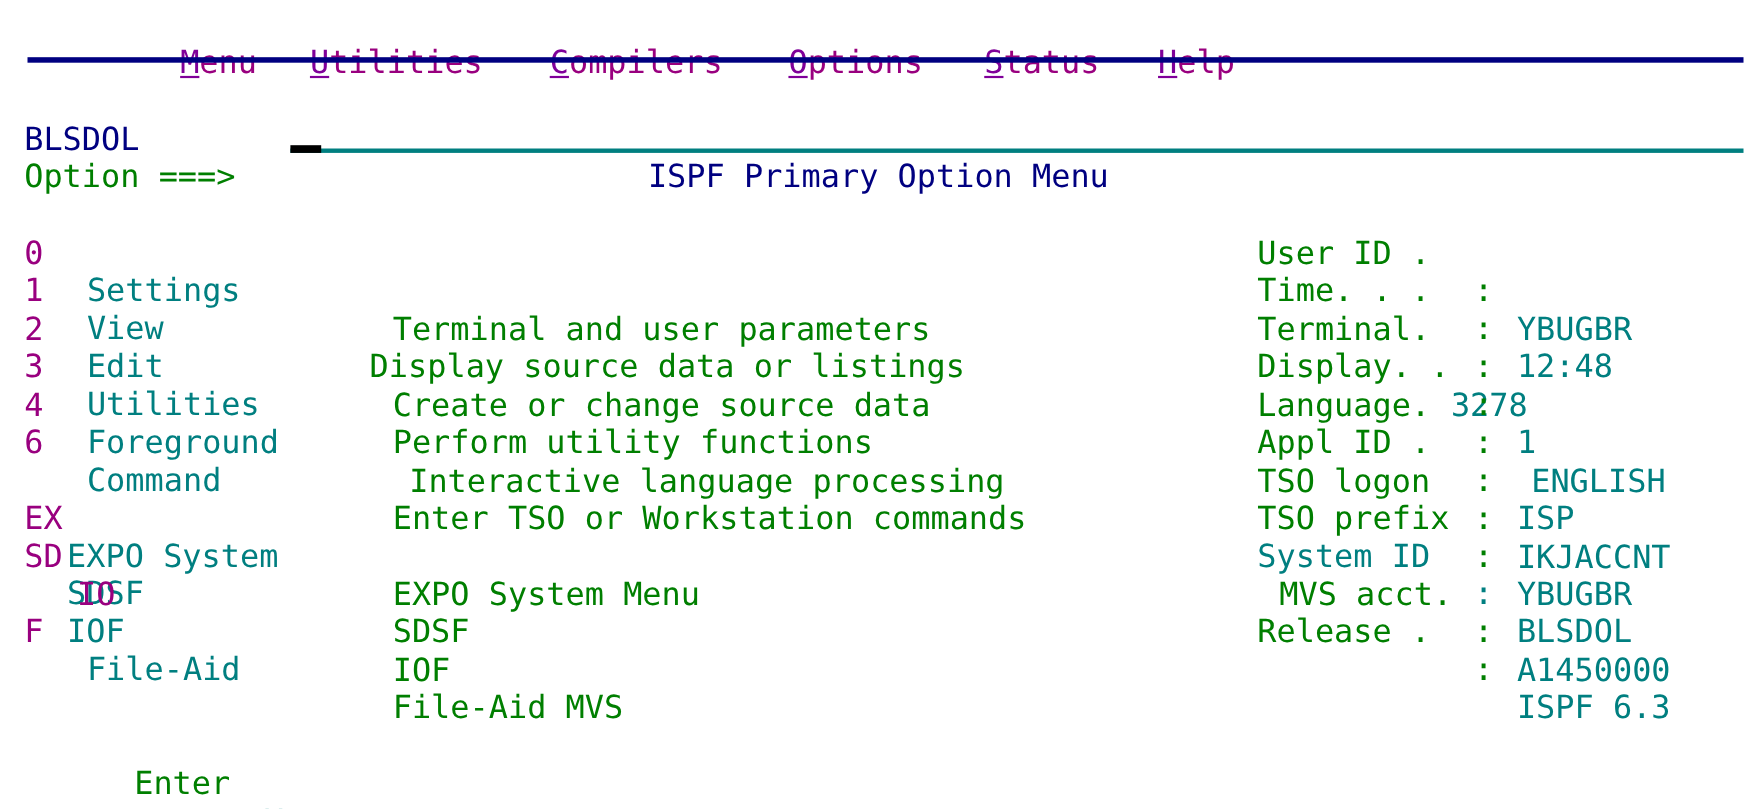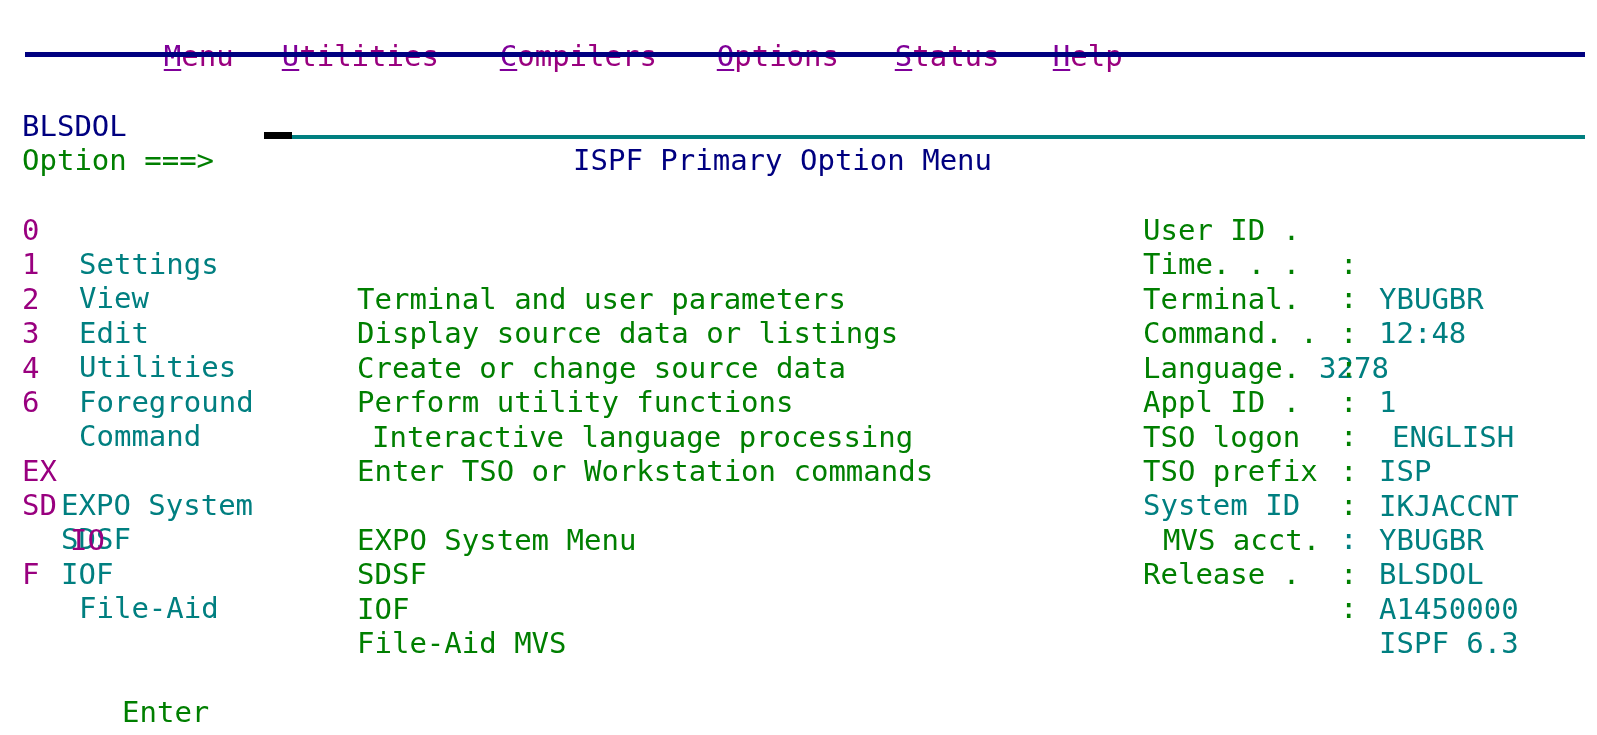--- a/index.html
+++ b/index.html
@@ -135,41 +135,41 @@
       <span class="mn">H</span><span>elp</span>
     </span>
   </div>
 
   
   <div id="titlerule"></div>
 
   
   <div class="row" style="top:74px;">
     <span class="c-navy" style="position:absolute; left:22px;">BLSDOL</span>
-    <span class="c-navy" style="position:absolute; left:573px;">ISPF Primary Option Menu</span>
+    <span class="c-navy" style="position:absolute; left:589px;">ISPF Primary Option Menu</span>
   </div>
 
   
   <div class="row" style="top:108px;">
     <span class="c-green" style="position:absolute; left:22px;">Option ===&gt;</span>
   </div>
   <input id="optfield-input" type="text" spellcheck="false" autocomplete="off" value="" style="">
   <div id="optfield-underline"></div>
   <div id="optfield-cursor"></div>
 
   
   <div class="row" style="top:178px;">
     <span class="c-mag" style="position:absolute; left:22px;">0</span>
     <span class="c-teal" style="position:absolute; left:79px;">Settings</span>
     <span class="c-green" style="position:absolute; left:357px;">Terminal and user parameters</span>
   </div>
   <div class="row" style="top:212px;">
     <span class="c-mag" style="position:absolute; left:22px;">1</span>
     <span class="c-teal" style="position:absolute; left:79px;">View</span>
-    <span class="c-green" style="position:absolute; left:357px;">Display source data or listings</span>
+    <span class="c-green" style="position:absolute; left:336px;">Display source data or listings</span>
   </div>
   <div class="row" style="top:247px;">
     <span class="c-mag" style="position:absolute; left:22px;">2</span>
     <span class="c-teal" style="position:absolute; left:79px;">Edit</span>
     <span class="c-green" style="position:absolute; left:357px;">Create or change source data</span>
   </div>
   <div class="row" style="top:281px;">
     <span class="c-mag" style="position:absolute; left:22px;">3</span>
     <span class="c-teal" style="position:absolute; left:79px;">Utilities</span>
     <span class="c-green" style="position:absolute; left:357px;">Perform utility functions</span>
@@ -217,21 +217,21 @@
     <span class="c-green" style="position:absolute; left:1143px;">Time. . .</span>
     <span class="c-green" style="position:absolute; left:1340px;">:</span>
     <span class="c-teal" style="position:absolute; left:1379px;">12:48</span>
   </div>
   <div class="row" style="top:247px;">
     <span class="c-green" style="position:absolute; left:1143px;">Terminal.</span>
     <span class="c-green" style="position:absolute; left:1340px;">:</span>
     <span class="c-teal" style="position:absolute; left:1319px;text-align:right;">3278</span>
   </div>
   <div class="row" style="top:281px;">
-    <span class="c-green" style="position:absolute; left:1143px;">Command. .</span>
+    <span class="c-green" style="position:absolute; left:1143px;">Display. .</span>
     <span class="c-green" style="position:absolute; left:1340px;">:</span>
     <span class="c-teal" style="position:absolute; left:1379px;">1</span>
   </div>
   <div class="row" style="top:316px;padding-left:36px;">
     <span class="c-green" style="position:absolute; left:1143px;">Language.</span>
     <span class="c-green" style="position:absolute; left:1340px;">:</span>
     <span class="c-teal" style="position:absolute; left:1379px;margin-left:13px;">ENGLISH</span>
   </div>
   <div class="row" style="top:350px;">
     <span class="c-green" style="position:absolute; left:1143px;">Appl ID .</span>

